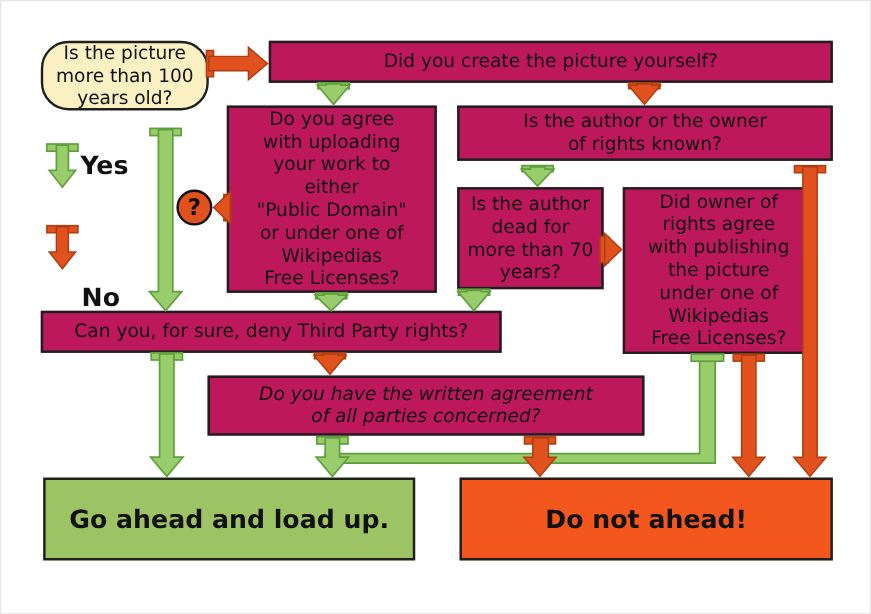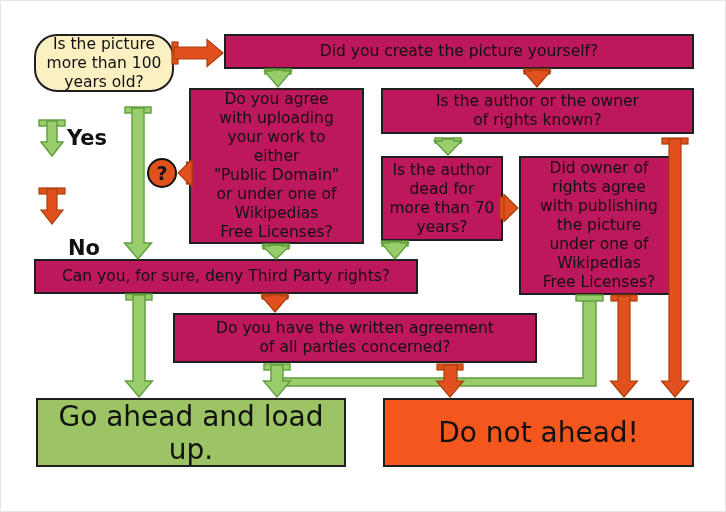--- a/index.html
+++ b/index.html
@@ -17,21 +17,21 @@
     background:#be185d;
     display:flex; align-items:center; justify-content:center;
     text-align:center; white-space:pre-line;
     font-size:15.5px; line-height:19px;
   }
   .box.yellow { background:var(--yellow-box,#faf0c2); }
   .terminal {
     position:absolute; box-sizing:border-box;
     border:2px solid var(--box-border,#1f1f1f);
     display:flex; align-items:center; justify-content:center;
-    font-weight:normal; font-size:28px; text-align:center;
+    font-weight:bold; font-size:21px; text-align:center;
   }
   .terminal.green { background:var(--green-box,#9cc464); }
   .terminal.orange { background:var(--orange-box,#f4571e); }
   #arrows { position:absolute; left:0; top:0; pointer-events:none; }
   .ag { fill:var(--green-arrow,#99cd6b); stroke:var(--green-arrow-border,#5f9e3c); stroke-width:1.4; }
   .ar { fill:var(--red-arrow,#e0511d); stroke:var(--red-arrow-border,#aa3e10); stroke-width:1.2; }
   .legend-label { position:absolute; font-weight:bold; font-size:21px; }
   #qmark {
     position:absolute; left:146px; top:157px; width:30px; height:30px;
     border-radius:50%; border:2.5px solid #111; box-sizing:border-box;
@@ -71,21 +71,21 @@
   <div class="box" style="left:518px; top:155px; width:160px; height:139px;">Did owner of
 rights agree
 with publishing
 the picture
 under one of
 Wikipedias
 Free Licenses?</div>
 
   <div class="box" style="left:33px; top:258px; width:384px; height:35px;">Can you, for sure, deny Third Party rights?</div>
 
-  <div class="box" style="left:172px; top:312px; width:364px; height:50px;">Do you have the written agreement
+  <div class="box" style="left:172px; top:312px; width:364px; height:50px;font-style:italic;">Do you have the written agreement
 of all parties concerned?</div>
 
   <div class="terminal green" style="left:35px; top:397px; width:310px; height:69px;">Go ahead and load up.</div>
 
   <div class="terminal orange" style="left:382px; top:397px; width:311px; height:69px;">Do not ahead!</div>
 
   <div class="legend-label" style="left:66px; top:125px;">Yes</div>
   <div class="legend-label" style="left:67px; top:193px;margin-top:42px;">No</div>
 
   <svg id="arrows" width="726" height="512" viewBox="0 0 726 512">

